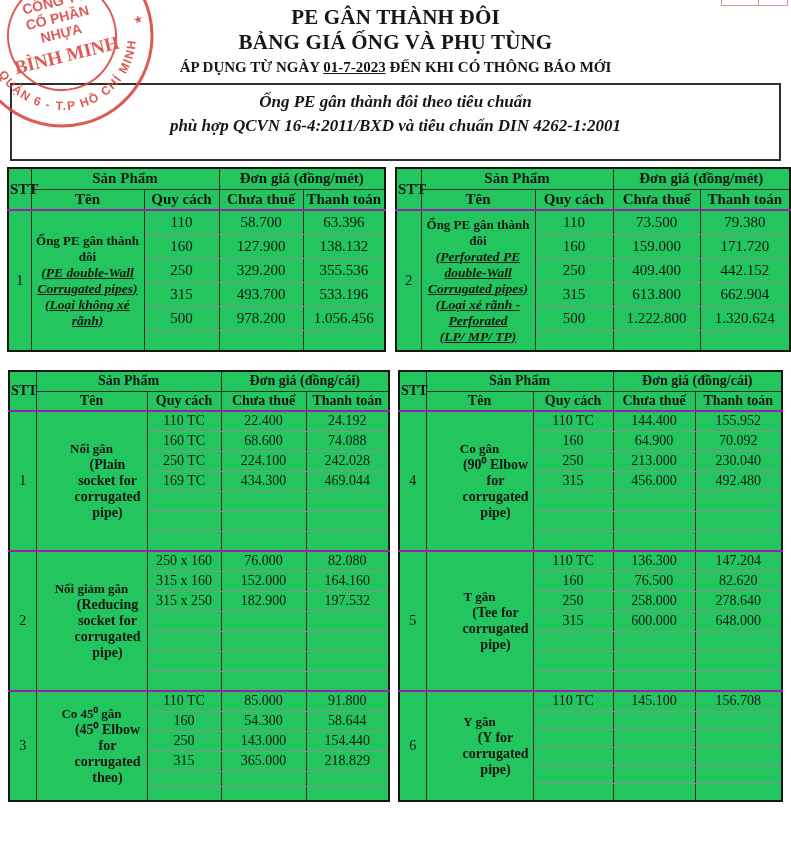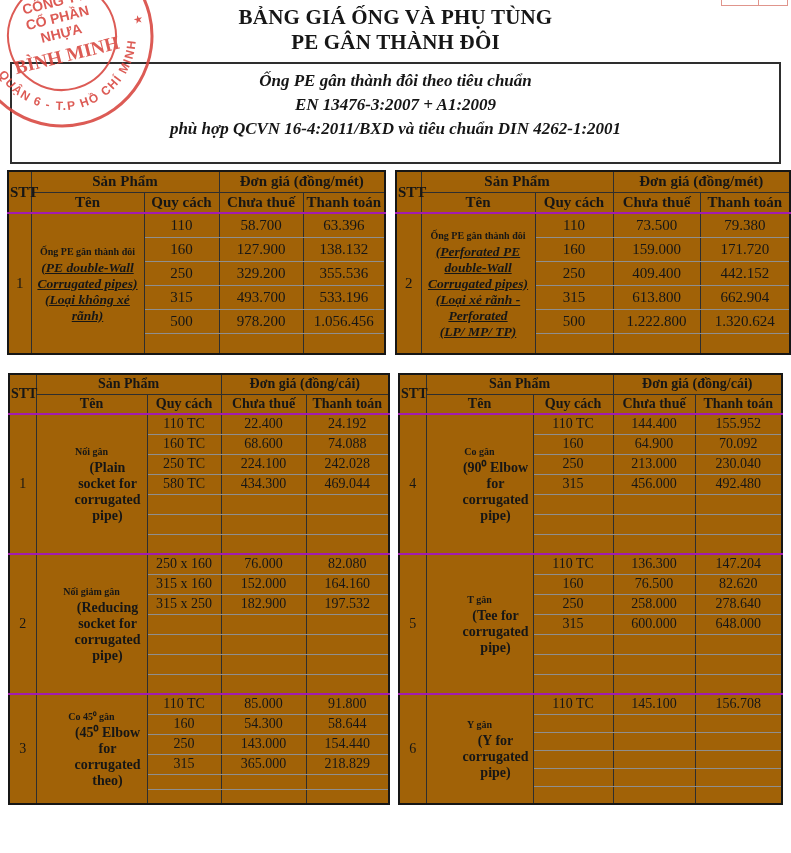--- a/index.html
+++ b/index.html
@@ -24,36 +24,36 @@
   .apl { font-size:15px; font-weight:bold; margin-top:4px; }
   .apl .date { text-decoration:underline; }
 
   .stdbox { margin:7px 10px 0 10px; border:2px solid #2e2e2e; text-align:center;
             font-weight:bold; font-style:italic; font-size:17px; line-height:24px;
             padding:5px 0 21px; position:relative; z-index:2; }
 
   
   .prow { display:flex; margin:6px 0 0 7px; gap:9px; }
   table { border-collapse:collapse; table-layout:fixed; }
-  table.tb { border:2px solid #161616; background:#a16207; }
+  table.tb { border:2px solid #161616; background:#22c55e; }
   .tb th { border:1px solid #2e2e2e; font-weight:bold; padding:0 1px; text-align:center; vertical-align:middle; }
   .tb td { border-left:1px solid #2e2e2e; border-right:1px solid #2e2e2e;
            border-top:1px solid #8f8f8f; border-bottom:1px solid #8f8f8f;
            padding:0 2px; text-align:center; vertical-align:middle; }
   .tb tr.sec td { border-top:2px solid #a21caf;text-align:center; }
 
   .pt th { font-size:15px; } .pt td { font-size:15px; }
   .pt tr.hr1 { height:21px; } .pt tr.hr2 { height:21px; }
   .pt tr.dr { height:24px; } .pt tr.er { height:21px; }
 
   .ft th { font-size:14px; } .ft td { font-size:14px; }
   .ft tr.hr1 { height:20px; } .ft tr.hr2 { height:20px; }
   .ft tr.dr { height:20px; } .ft tr.er15 { height:15px; } .ft tr.er18 { height:18px; }
 
-  .nm  { font-weight:bold; font-size:10px; line-height:16px; }
+  .nm  { font-weight:bold; font-size:13px; line-height:16px; }
   .dsi { font-weight:bold; font-style:italic; font-size:13.5px; line-height:16px;text-decoration:underline; }
   .dsu { font-weight:bold; font-size:14px; line-height:16px;margin-left:32px; }
 
   
   .fit { margin:18px 0 0 8px; width:775px; }
   .fit-title { border:2px solid #161616; border-bottom:none; height:44px; line-height:42px;
                text-align:center; font-weight:bold; font-style:italic; font-size:18px; background:#fff; }
   .fhalves { display:flex; gap:8px; }
 </style>
 </head>
@@ -80,27 +80,27 @@
       <text x="100" y="102" fill="#d8453e" font-family="Liberation Sans, sans-serif" font-weight="bold" font-size="14" text-anchor="middle">NHỰA</text>
       <text x="100" y="126" fill="#d8453e" font-family="Liberation Serif, serif" font-weight="bold" font-size="19" text-anchor="middle">BÌNH MINH</text>
     </g>
   </svg>
 
   <div class="corner">
       <span></span>
     </div>
 
   <div class="hd">
+    <div class="ttl">PE GÂN THÀNH ĐÔI</div>
     <div class="ttl">BẢNG GIÁ ỐNG VÀ PHỤ TÙNG</div>
-    <div class="ttl">PE GÂN THÀNH ĐÔI</div>
+    <div class="apl"><span>ÁP DỤNG TỪ NGÀY </span><span class="date">01-7-2023</span><span> ĐẾN KHI CÓ THÔNG BÁO MỚI</span></div>
   </div>
 
   <div class="stdbox">
     <div>Ống PE gân thành đôi theo tiêu chuẩn</div>
-    <div>EN 13476-3:2007 + A1:2009</div>
     <div>phù hợp QCVN 16-4:2011/BXD và tiêu chuẩn DIN 4262-1:2001</div>
   </div>
 
   <div class="prow">
 
     <table class="tb pt" style="width:377px">
       <colgroup>
           <col style="width:23px">
           <col style="width:113px">
           <col style="width:75px">
@@ -257,21 +257,21 @@
               <td>160 TC</td>
               <td>68.600</td>
               <td>74.088</td>
             </tr>
         <tr class="dr">
               <td>250 TC</td>
               <td>224.100</td>
               <td>242.028</td>
             </tr>
         <tr class="dr">
-              <td>580 TC</td>
+              <td>169 TC</td>
               <td>434.300</td>
               <td>469.044</td>
             </tr>
         <tr class="dr">
               <td></td>
               <td></td>
               <td></td>
             </tr>
         <tr class="dr">
               <td></td>

